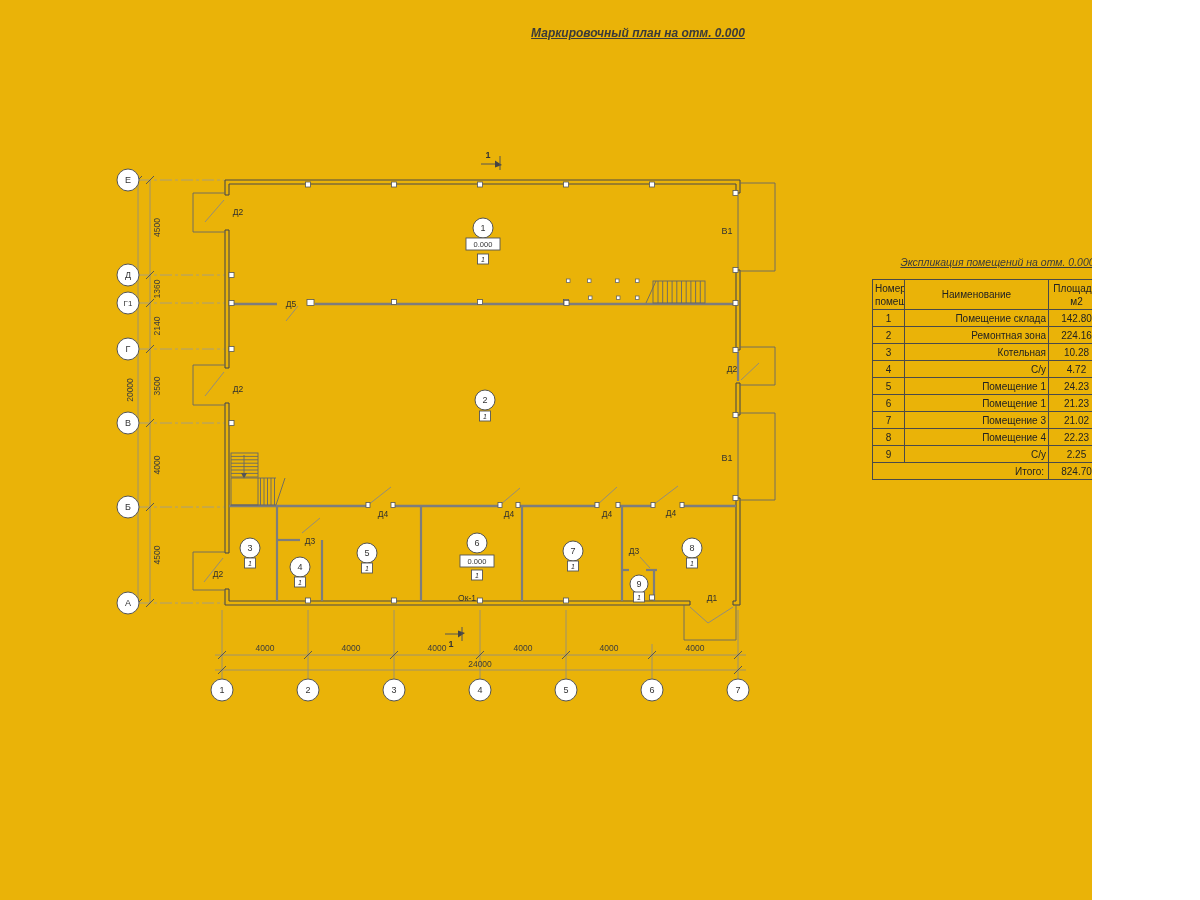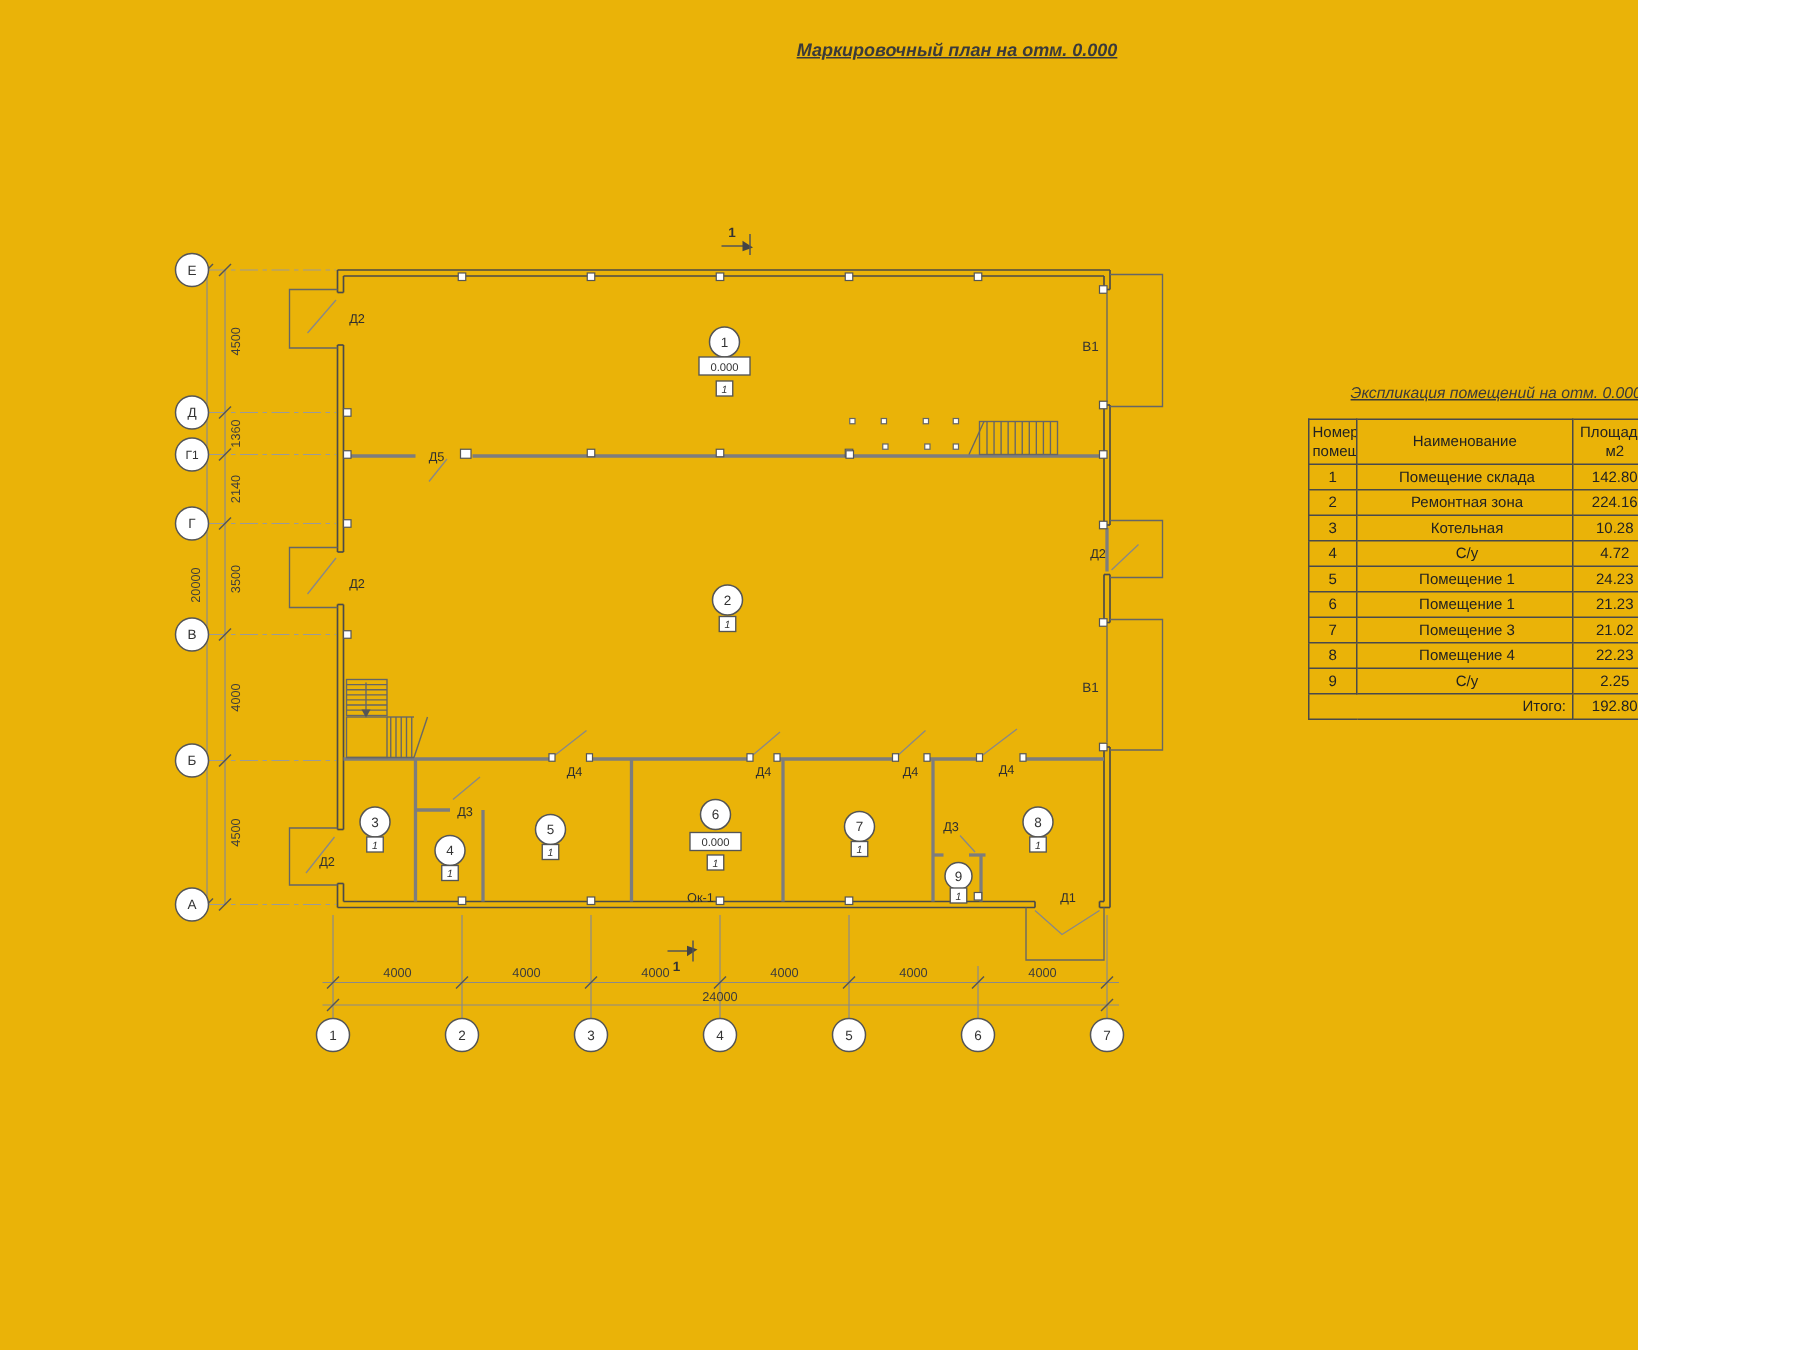--- a/index.html
+++ b/index.html
@@ -30,21 +30,21 @@
   .lbl{font-size:8.5px;text-anchor:middle;fill:#2f2f2f;}
   .sec{font-size:9px;font-weight:bold;text-anchor:middle;}
   
   .expl{position:absolute;left:872px;top:256px;width:251px;}
   .expl-title{font-style:italic;font-weight:normal;font-size:10.5px;color:#3a3a3a;
       text-align:center;text-decoration:underline;margin-bottom:11px;white-space:nowrap;}
   .expl table{border-collapse:collapse;width:249px;font-size:10px;color:#222;table-layout:fixed;}
   .expl td{border:1px solid #4a4a4a;padding:1px 2px;text-align:center;vertical-align:middle;overflow:hidden;}
   .expl tr.hd td{height:27px;line-height:1.3;}
   .expl tr.rw td{height:14px;}
-  .expl td.nm{text-align:center;padding-left:5px;}
+  .expl td.nm{text-align:right;padding-left:5px;}
   .expl td.tot{text-align:right;padding-right:4px;padding-left:16px;}
 </style>
 </head>
 <body>
 
 <div id="page">
 
   <div class="main-title">Маркировочный план на отм. 0.000</div>
 
   <svg id="plan-svg" width="1200" height="900" viewBox="0 0 1200 900">
@@ -491,20 +491,20 @@
             <td></td>
       </tr>
       <tr class="rw">
         <td>9</td>
             <td class="nm">С/у</td>
             <td>2.25</td>
             <td></td>
       </tr>
       <tr class="rw">
         <td class="tot" colspan="2">Итого:</td>
-        <td>192.80</td>
+        <td>824.70</td>
         <td></td>
       </tr>
     </tbody>
       </table>
   </div>
 
 </div>
 
 </body></html>

